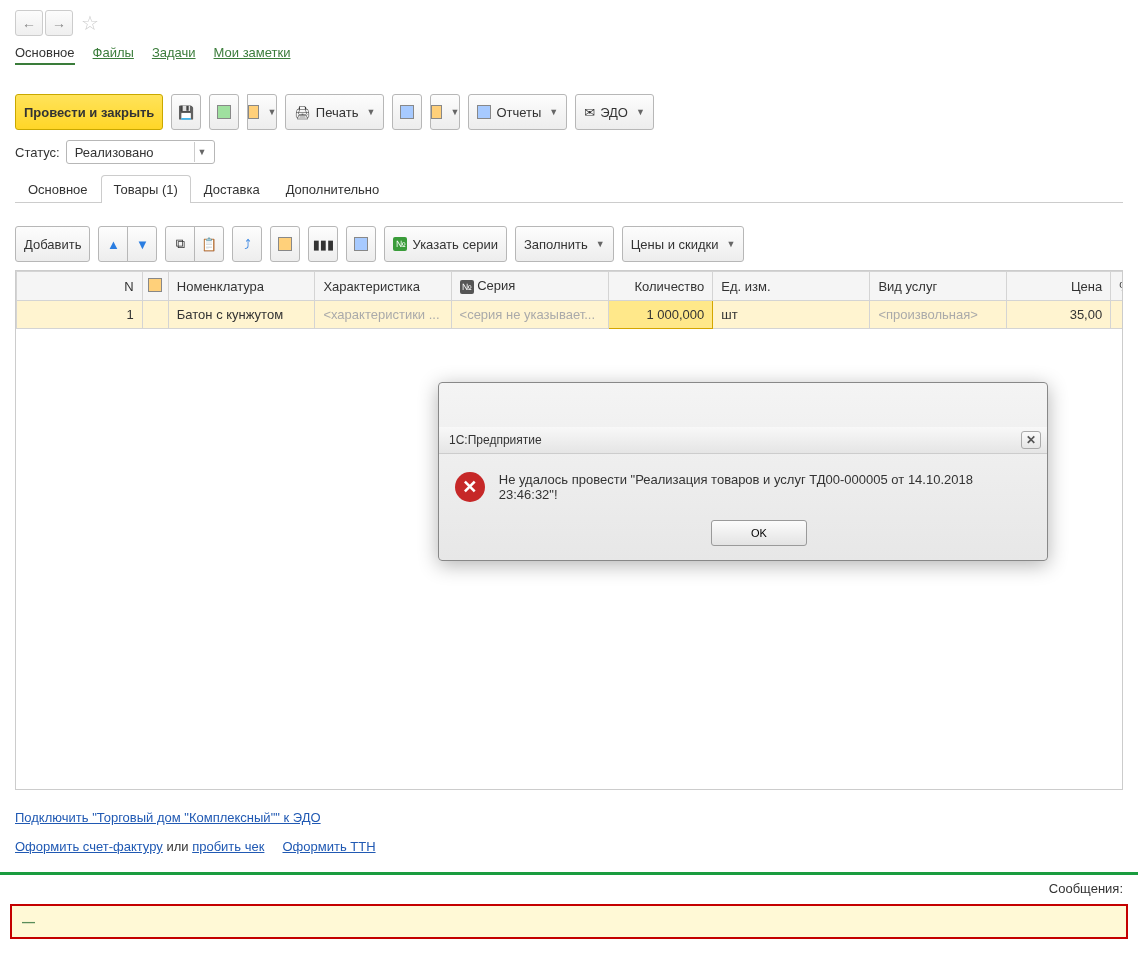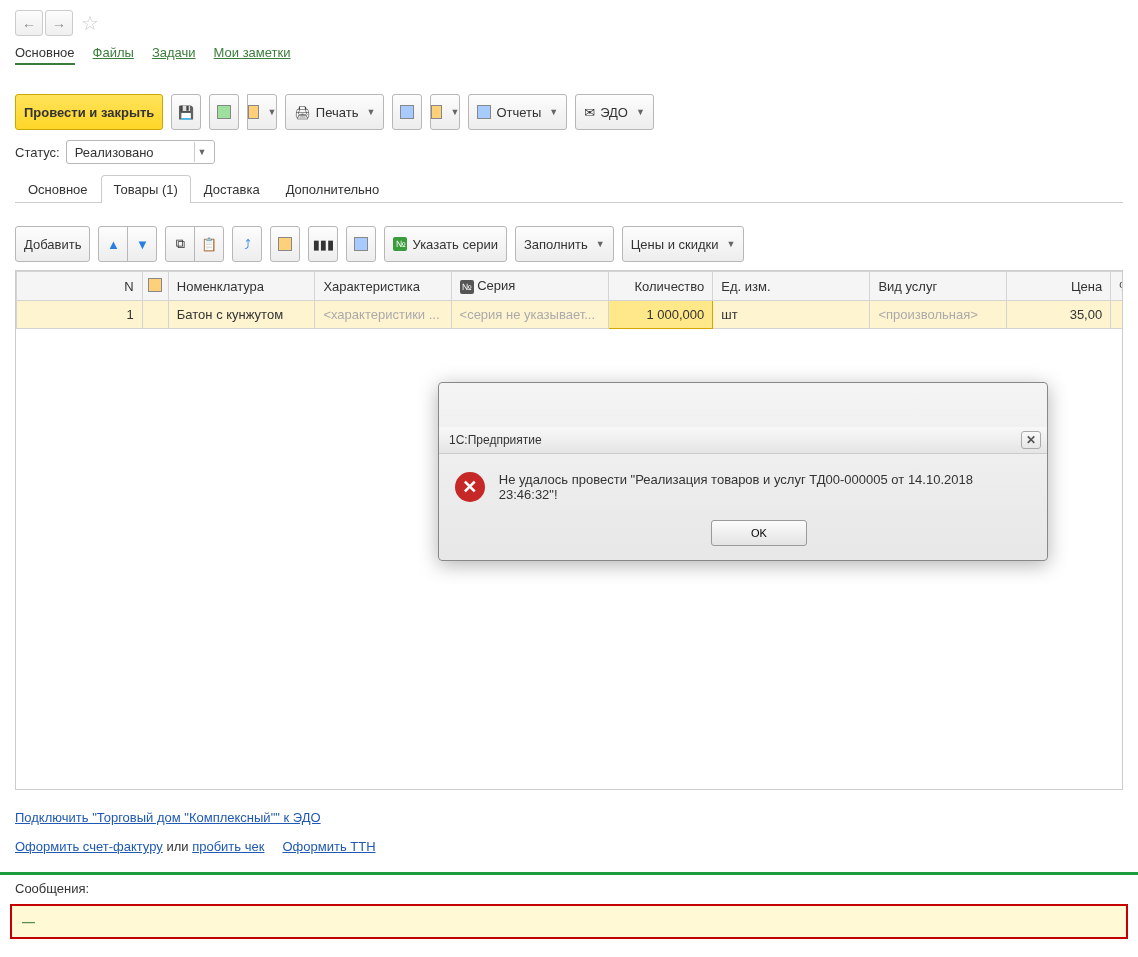--- a/index.html
+++ b/index.html
@@ -154,21 +154,21 @@
   .dialog-msg { font-size:13px; color:#333;}
   .dialog-footer { text-align:center; padding:0 0 14px;}
   .dialog-ok {
     width:96px;height:26px;border:1px solid #9a9a9a;border-radius:3px;
     background:linear-gradient(#fcfcfc,#e3e3e3);cursor:pointer;font-size:11px;margin-left:32px;
   }
   .links-section { padding: 20px 15px 8px;}
   .links-section a { color:#2059b3; text-decoration:underline; cursor:pointer;}
   .msg-header {
     margin-top:10px; border-top:3px solid #1a9c3f;
-    padding:6px 15px 4px; font-size:13px; color:#333;
+    padding:6px 15px 4px; font-size:13px; color:#333;text-align:right;
   }
   .msg-box {
     margin:4px 10px 10px; border:2px solid #c40000;
     background:#fff9d6; padding:8px 10px; font-size:13px;
     display:flex; align-items:center; gap:6px;
   }
   .msg-box .dash{color:#5a8d5a;font-weight:bold;}
   .ico { display:inline-block;}
   
   .sq { width:14px;height:14px;border:1px solid #888;display:inline-block;}

